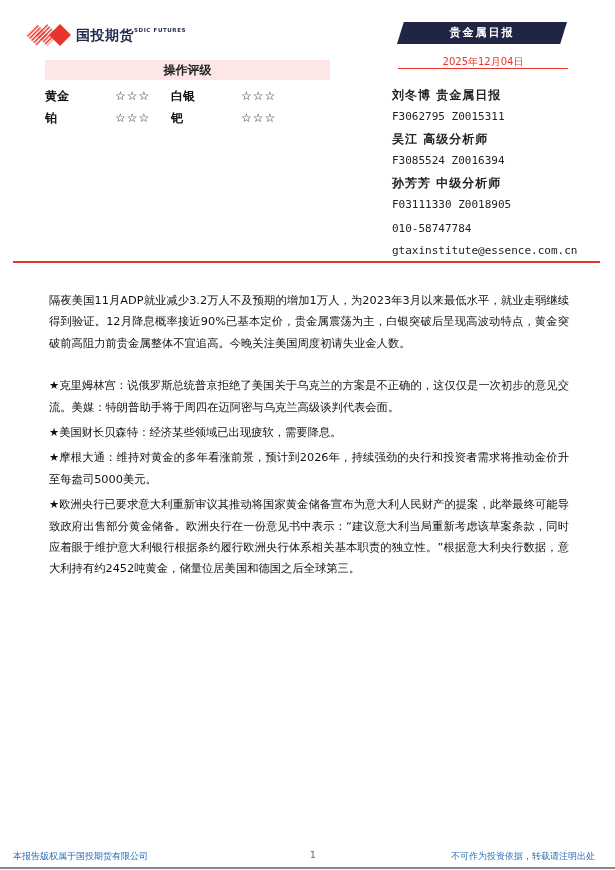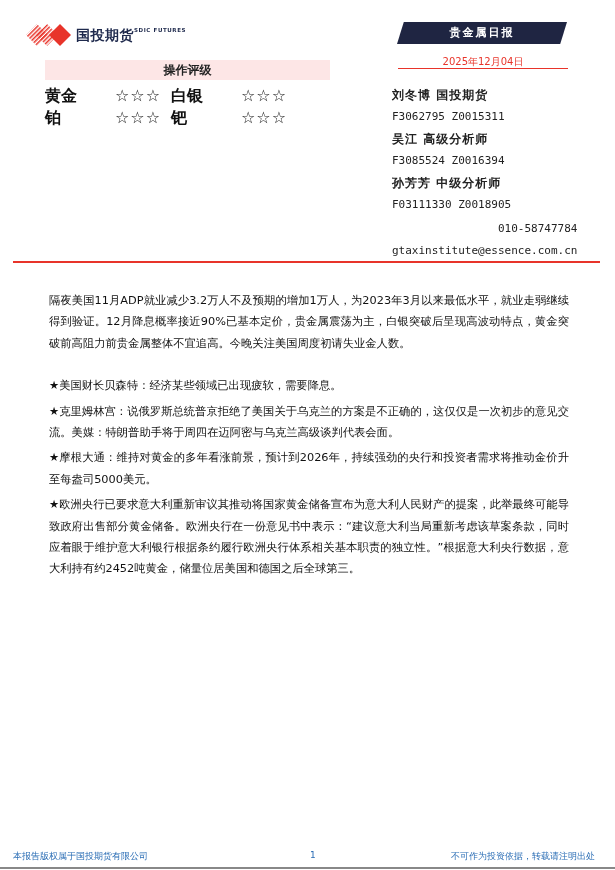--- a/index.html
+++ b/index.html
@@ -7,40 +7,40 @@
          font-family: "DejaVu Sans", "Liberation Sans", sans-serif; color: #111; }
   .logo { position: absolute; left: 26px; top: 24px; display: flex; align-items: center; }
   .logo-mark { width: 46px; height: 22px; position: relative; }
   .logo-text { margin-left: 4px; display: flex; flex-direction: row; }
   .logo-cn { font-size: 14px; font-weight: bold; color: #1f2a4d; letter-spacing: 0.5px; line-height: 16px; }
   .logo-en { font-size: 5.5px; font-weight: bold; color: #1f2a4d; letter-spacing: 0.6px; line-height: 7px; }
 
   .rating-panel { position: absolute; left: 45px; top: 60px; width: 285px; }
   .rating-title { background: #fde6e6; height: 20px; line-height: 20px; text-align: center;
                   font-size: 12px; font-weight: bold; color: #222; }
-  .rating-row { display: flex; height: 20px; line-height: 20px; margin-top: 6px; font-size: 16px; font-weight: bold; }
+  .rating-row { display: flex; height: 20px; line-height: 20px; margin-top: 6px; font-size: 12px; font-weight: bold; }
   .rating-row + .rating-row { margin-top: 2px; }
   .r-name { width: 70px; }
   .r-stars { width: 56px; letter-spacing: 1px; font-weight: normal; color: #222; }
   .r-name2 { width: 70px; }
 
   .banner { position: absolute; left: 397px; top: 22px; width: 170px; height: 22px; }
   .banner-shape { position: absolute; inset: 0; background: #1f2542;
                   clip-path: polygon(4% 0, 100% 0, 96% 100%, 0 100%); }
   .banner-text { position: absolute; inset: 0; text-align: center; line-height: 22px; color: #fff;
                  font-size: 11px; font-weight: bold; letter-spacing: 2px; }
   .date { position: absolute; left: 398px; top: 55px; width: 170px; text-align: center;
           font-size: 10px; font-weight: normal; color: #e8342a; }
   .date-rule { position: absolute; left: 398px; top: 68px; width: 170px; height: 1px; background: #e8342a; }
 
   .analysts { position: absolute; left: 392px; top: 84px; width: 220px; }
   .a-name { font-size: 12px; font-weight: bold; line-height: 22px; height: 22px; color: #222; letter-spacing: 1px; }
   .a-id { font-family: "DejaVu Sans Mono", "Liberation Mono", monospace; font-size: 11px; line-height: 22px; height: 22px; color: #222; }
   .contact { position: absolute; left: 392px; top: 218px; }
-  .contact div { font-family: "DejaVu Sans Mono", "Liberation Mono", monospace; font-size: 11px; line-height: 22px; color: #222; text-align: right; }
+  .contact div { font-family: "DejaVu Sans Mono", "Liberation Mono", monospace; font-size: 11px; line-height: 22px; color: #222; }
 
   .main-rule { position: absolute; left: 13px; top: 261px; width: 587px; height: 1.5px; background: #e8342a; }
 
   .body { position: absolute; left: 45px; top: 286px; width: 528px; font-size: 11.3px; line-height: 21.4px; color: #111;
           text-align: justify; }
   .body p { margin: 4px; }
   .body .para1 { margin-bottom: 21px; }
   .news-item { margin: 0; }
 
   .footer-rule { position: absolute; left: 0; top: 867px; width: 615px; height: 2px; background: #888; }
@@ -88,38 +88,38 @@
 </div>
 
 <div class="banner">
   <div class="banner-shape"></div>
   <div class="banner-text">贵金属日报</div>
 </div>
 <div class="date">2025年12月04日</div>
 <div class="date-rule"></div>
 
 <div class="analysts">
-  <div class="a-name">刘冬博 国投期货</div>
+  <div class="a-name">刘冬博 贵金属日报</div>
   <div class="a-id">F3062795 Z0015311</div>
   <div class="a-name">吴江 高级分析师</div>
   <div class="a-id">F3085524 Z0016394</div>
   <div class="a-name">孙芳芳 中级分析师</div>
   <div class="a-id">F03111330 Z0018905</div>
 </div>
 <div class="contact">
   <div>010-58747784</div>
   <div>gtaxinstitute@essence.com.cn</div>
 </div>
 
 <div class="main-rule"></div>
 
 <div class="body">
   <p class="para1">隔夜美国11月ADP就业减少3.2万人不及预期的增加1万人，为2023年3月以来最低水平，就业走弱继续得到验证。12月降息概率接近90%已基本定价，贵金属震荡为主，白银突破后呈现高波动特点，黄金突破前高阻力前贵金属整体不宜追高。今晚关注美国周度初请失业金人数。</p>
+  <p class="news-item">★克里姆林宫：说俄罗斯总统普京拒绝了美国关于乌克兰的方案是不正确的，这仅仅是一次初步的意见交流。美媒：特朗普助手将于周四在迈阿密与乌克兰高级谈判代表会面。</p>
   <p class="news-item">★美国财长贝森特：经济某些领域已出现疲软，需要降息。</p>
-  <p class="news-item">★克里姆林宫：说俄罗斯总统普京拒绝了美国关于乌克兰的方案是不正确的，这仅仅是一次初步的意见交流。美媒：特朗普助手将于周四在迈阿密与乌克兰高级谈判代表会面。</p>
   <p class="news-item">★摩根大通：维持对黄金的多年看涨前景，预计到2026年，持续强劲的央行和投资者需求将推动金价升至每盎司5000美元。</p>
   <p class="news-item">★欧洲央行已要求意大利重新审议其推动将国家黄金储备宣布为意大利人民财产的提案，此举最终可能导致政府出售部分黄金储备。欧洲央行在一份意见书中表示：“建议意大利当局重新考虑该草案条款，同时应着眼于维护意大利银行根据条约履行欧洲央行体系相关基本职责的独立性。”根据意大利央行数据，意大利持有约2452吨黄金，储量位居美国和德国之后全球第三。</p>
 </div>
 
 <div class="footer f-left">本报告版权属于国投期货有限公司</div>
 <div class="footer f-mid">1</div>
 <div class="footer f-right">不可作为投资依据，转载请注明出处</div>
 <div class="footer-rule"></div>
 
 </body></html>

